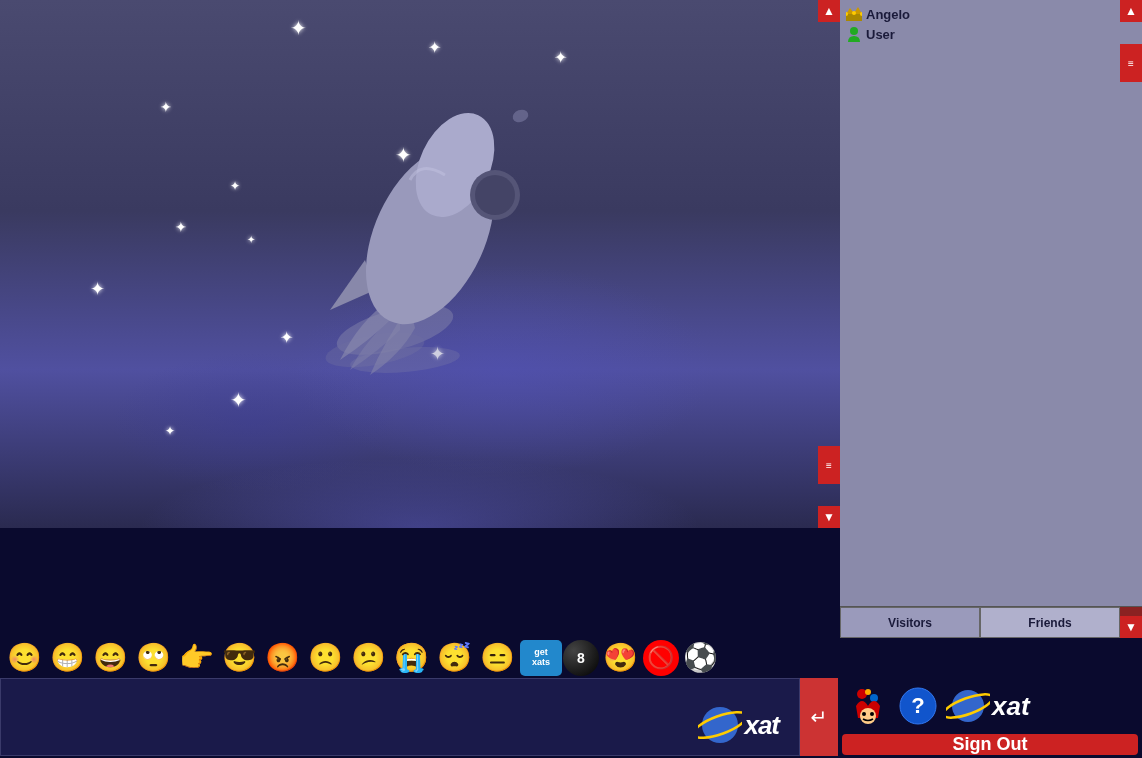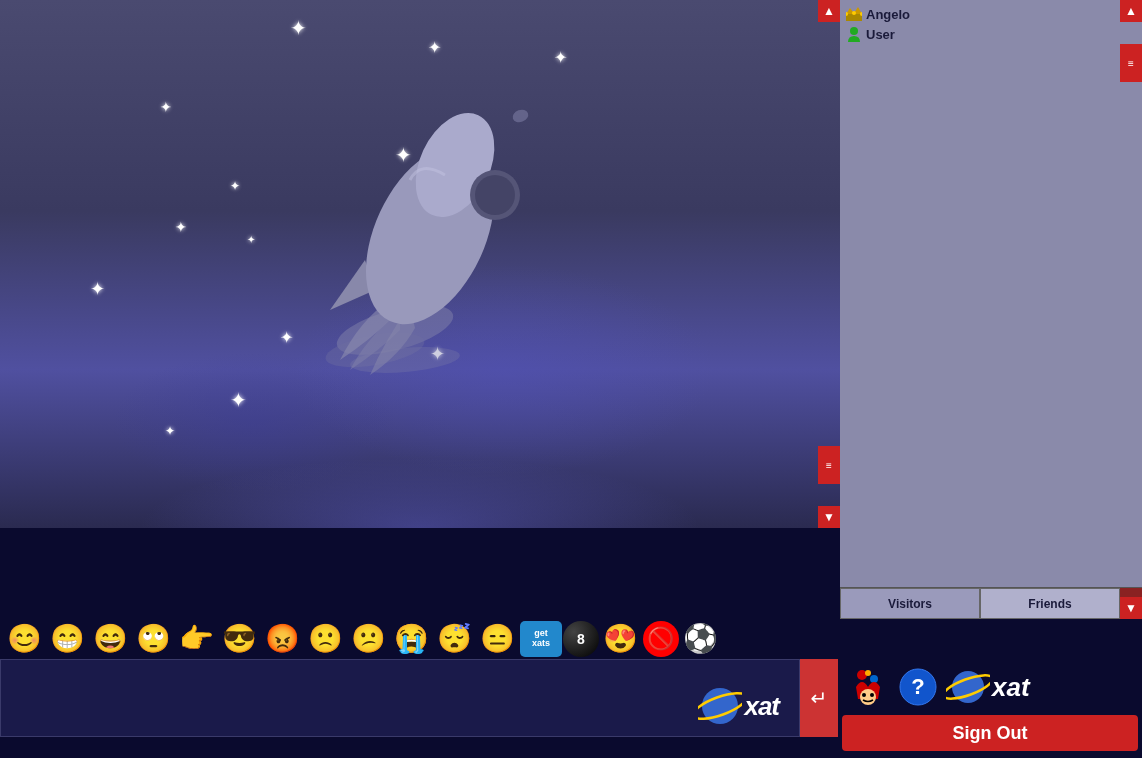--- a/index.html
+++ b/index.html
@@ -256,21 +256,21 @@
       justify-content: center;
       cursor: pointer;
       border-radius: 5px;
       text-align: center;
       line-height: 1.1;
     }
 
     
     .bottom-bar {
       display: flex;
-      height: 99px;
+      height: 80px;
       background: #0a0a2e;
     }
 
     .input-area {
       width: 800px;
       height: 78px;
       background: #1a1a4a;
       border: 1px solid #3a3a6a;
       position: relative;
       display: flex;

